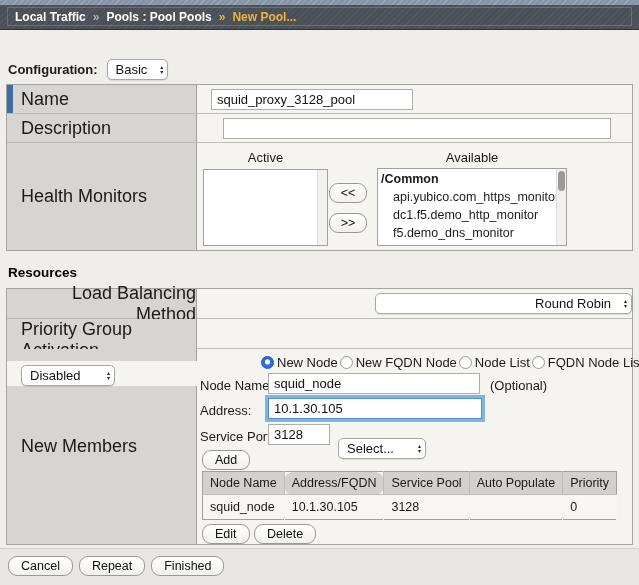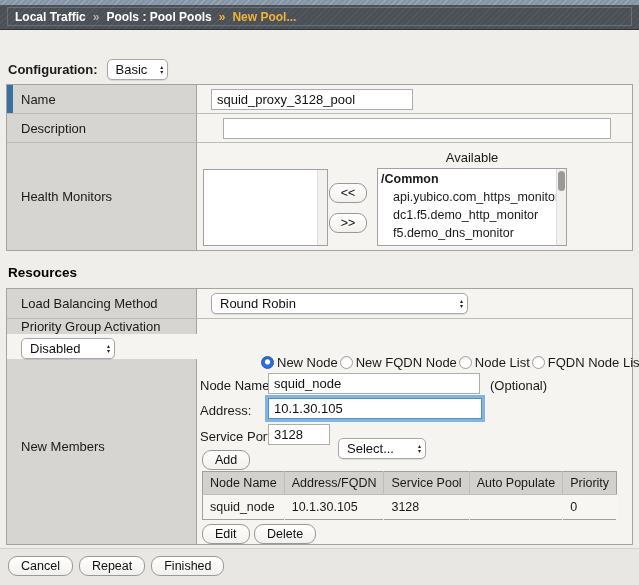--- a/index.html
+++ b/index.html
@@ -70,21 +70,21 @@
   
   .form-table {
     position:absolute; left:6px; width:627px;
     border:1px solid #a5a39f; background:#f5f4f1;
   }
   .ft-row { display:flex; border-bottom:1px solid #bdbbb7; }
   .ft-row:last-child { border-bottom:none; }
   .ft-label {
     width:190px; background:#d7d5d1; border-right:1px solid #a5a39f;
     display:flex; align-items:center; padding-left:14px;
-    font-size:13px; flex-shrink:0;
+    font-size:18px; flex-shrink:0;
   }
   .ft-label.accent { border-left:6px solid #3a6f9f; padding-left:8px; }
   .ft-value { flex:1; background:#f5f4f1; position:relative; }
 
   #table1 { top:84px; }
   #table1 .row-name   { height:29px; }
   #table1 .row-desc   { height:29px; }
   #table1 .row-hm     { height:107px; }
   .name-input { margin:4px 0 0 14px; width:202px; }
   .desc-input { margin:4px 0 0 26px; width:388px; }
@@ -112,21 +112,21 @@
   .mover { position:absolute; left:132px; width:38px; padding:0; }
   .mover-up   { top:40px; }
   .mover-down { top:70px; }
 
   
   .section-heading {
     position:absolute; left:8px; top:265px;
     font-weight:bold; font-size:13.5px; color:#000;
   }
   #table2 { top:288px; }
-  #table2 .row-lbm { height:30px; }
+  #table2 .row-lbm { height:30px;text-align:right; }
   #table2 .row-pga { height:30px;flex-direction:column; }
   #table2 .row-nm  { height:195px; }
   .lbm-select { margin:4px 0 0 14px; width:257px; justify-content:flex-start; }
   .lbm-select .sel-text { flex:1; }
   .pga-select { margin:4px 0 0 14px; width:94px; }
 
   
   .nm-cell { font-size:13px; }
   .radio-row {
     position:absolute; left:64px; top:6px;
@@ -164,21 +164,21 @@
   }
   .members-table th {
     background:#d3d1cd; font-weight:normal; text-align:left;
     padding:4px 7px; border:1px solid #bfbdb9; border-top:none;
     font-size:12.5px; white-space:nowrap;
   }
   .members-table th:first-child { border-left:none; } .members-table th:last-child { border-right:none; }
   .members-table td {
     padding:5px 7px; border-right:1px solid transparent; white-space:nowrap;
   }
-  .col-nodename { width:76px; } .col-addr { width:92px; } .col-port { width:80px; }
+  .col-nodename { width:76px; } .col-addr { width:92px;border-radius:9px; } .col-port { width:80px; }
   .col-auto { width:84px;margin-left:41px; } .col-pri { width:44px; }
   .edit-btn   { position:absolute; left:5px;  top:175px; }
   .delete-btn { position:absolute; left:57px; top:175px; }
 
   
   .footer-strip {
     position:absolute; left:0; top:548px; width:639px; height:37px;
     background:#e9e7e3; border-top:1px solid #d3d1cd;
   }
   .footer-buttons {
@@ -220,20 +220,21 @@
   <div class="ft-row row-desc">
     <div class="ft-label">Description</div>
     <div class="ft-value">
       <input class="text-input desc-input" value="" style="">
     </div>
   </div>
 
   <div class="ft-row row-hm">
     <div class="ft-label">Health Monitors</div>
     <div class="ft-value nm-cell">
+      <div class="hm-col-label hm-active-label">Active</div>
       <div class="hm-col-label hm-avail-label">Available</div>
 
       <div class="listbox active-box">
         <div class="lb-track"></div>
       </div>
 
       <button class="btn mover mover-up">&lt;&lt;</button>
       <button class="btn mover mover-down">&gt;&gt;</button>
 
       <div class="listbox avail-box">

